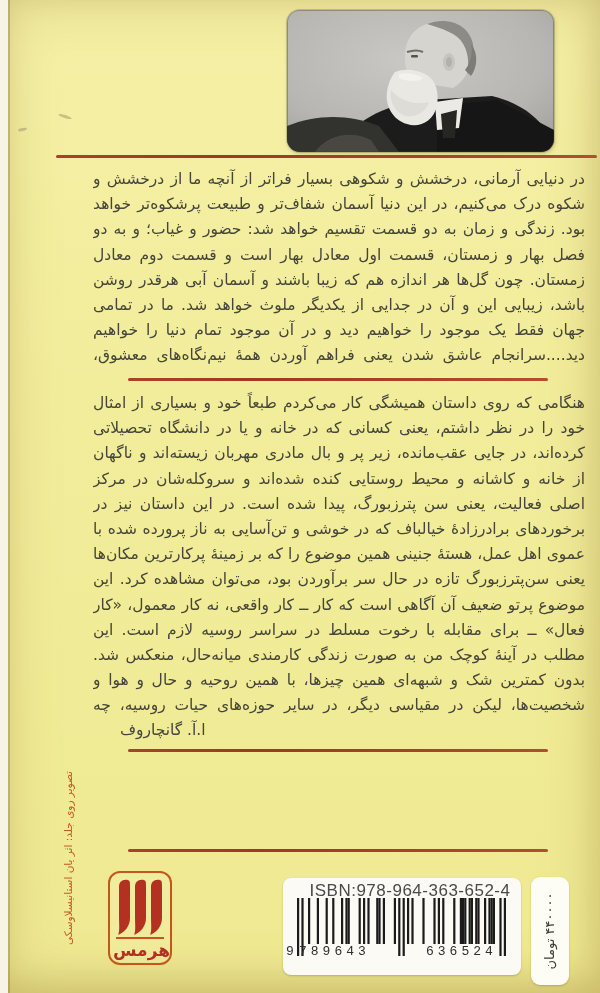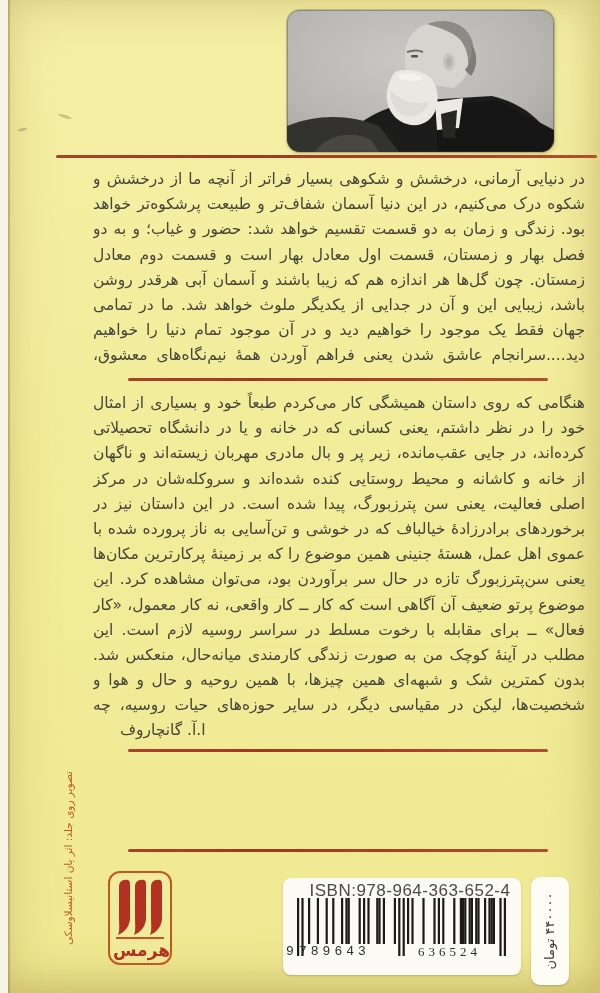--- a/index.html
+++ b/index.html
@@ -58,21 +58,21 @@
     font-family:"Liberation Sans",sans-serif;font-size:17px;color:#4a4a4a;
     letter-spacing:.5px;white-space:nowrap;margin-left:8px;
   }
   #barcode-bars{position:absolute;left:14px;top:20px;}
   .bc-digits{
     position:absolute;top:66px;font-family:"Liberation Mono",monospace;
     font-size:13px;color:#2e2e2e;letter-spacing:4px;white-space:nowrap;
   }
   #bc-d0{left:3px;}
   #bc-d1{left:16px;}
-  #bc-d2{left:135px;font-family:Liberation Serif, serif;}
+  #bc-d2{left:143px;}
   #price-tag{
     position:absolute;left:531px;top:877px;width:38px;height:108px;
     background:#fdfcf5;border-radius:9px;box-shadow:0 1px 2px rgba(90,80,30,.3);
   }
   #price-text{
     position:absolute;left:-34px;top:44px;width:106px;height:20px;
     transform:rotate(-90deg);transform-origin:center;
     direction:rtl;text-align:center;color:#3c3c38;font-size:13px;line-height:20px;
     white-space:nowrap;
   }

